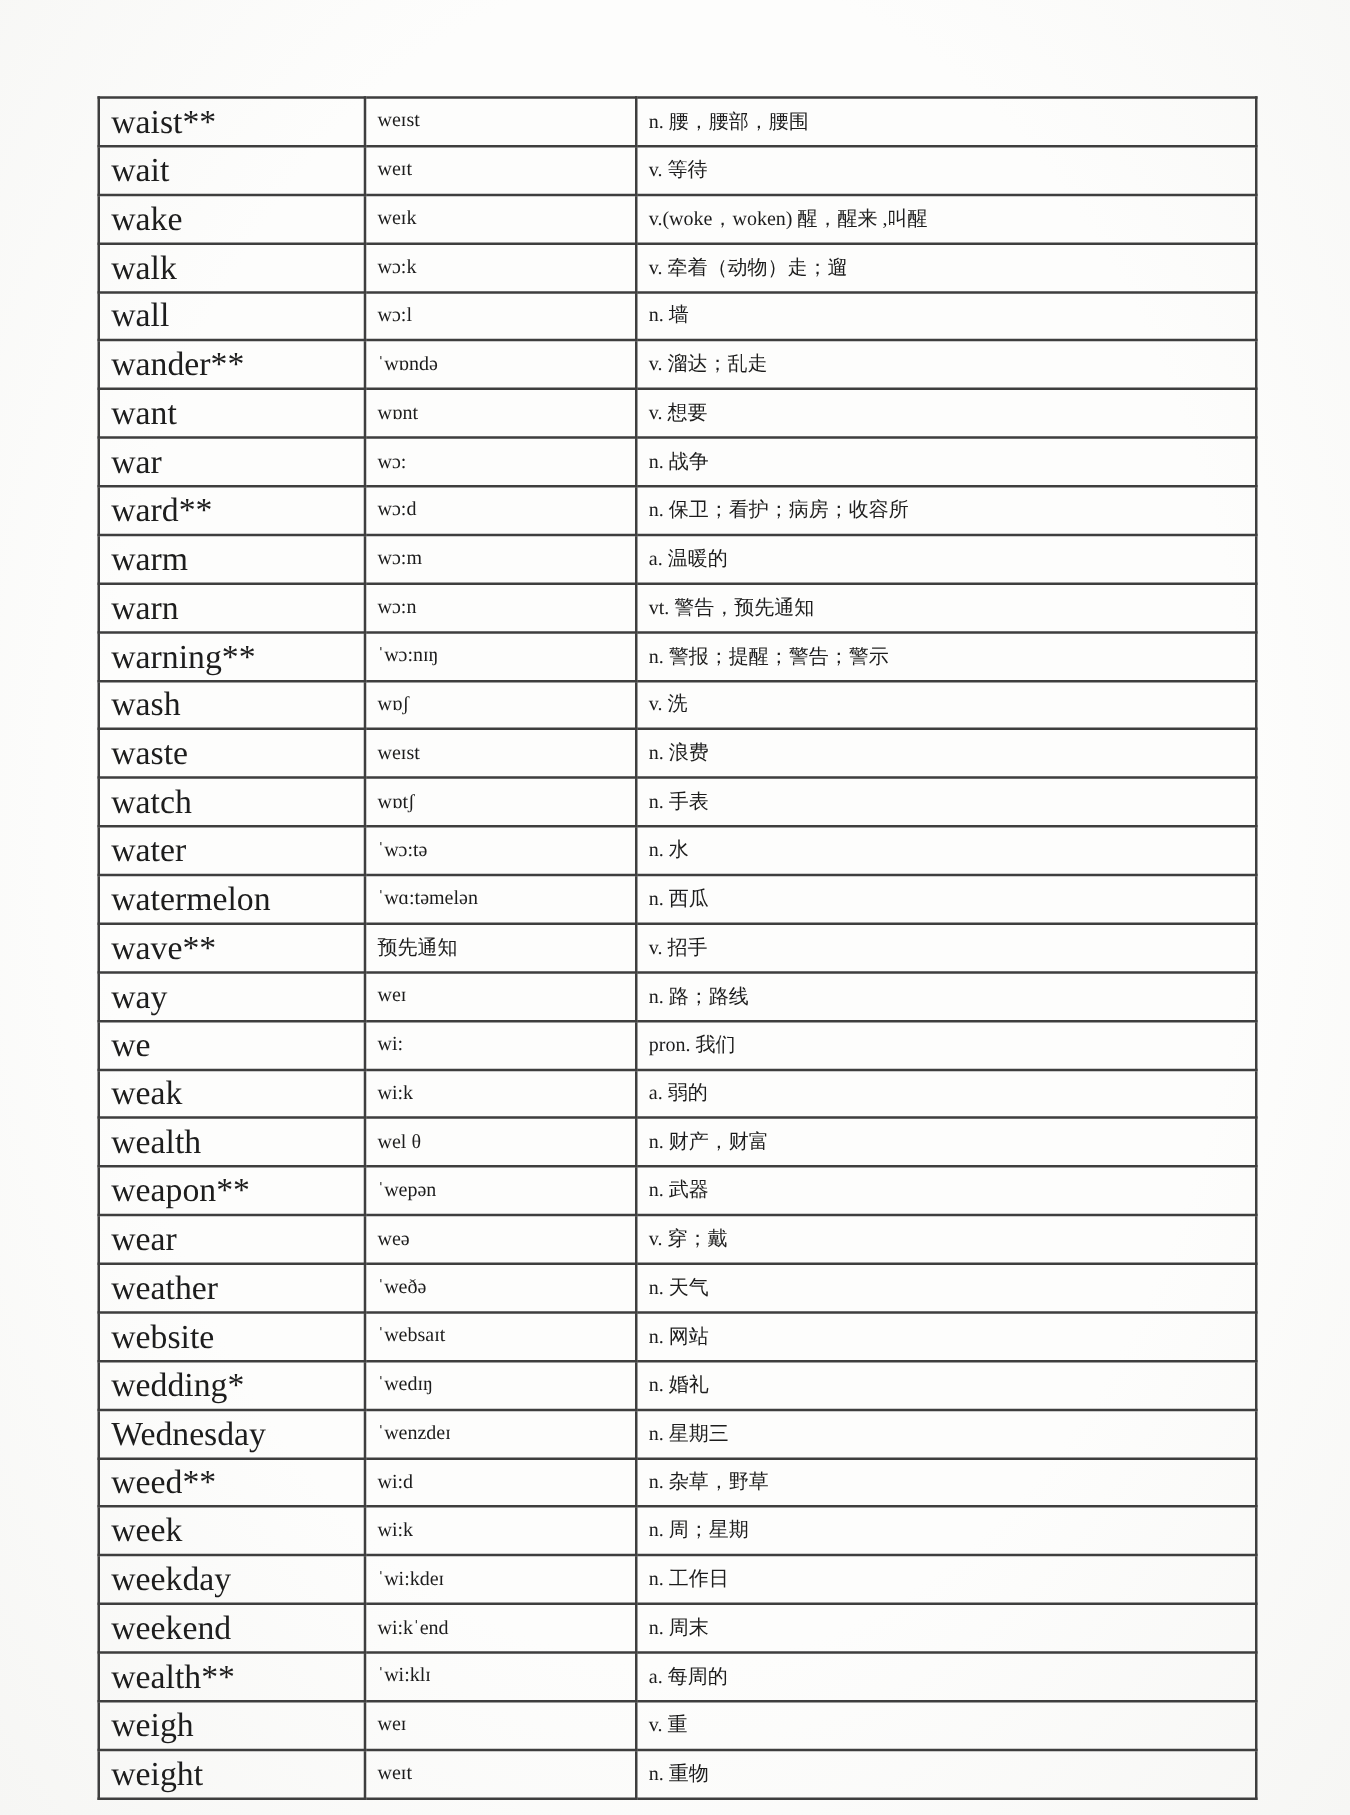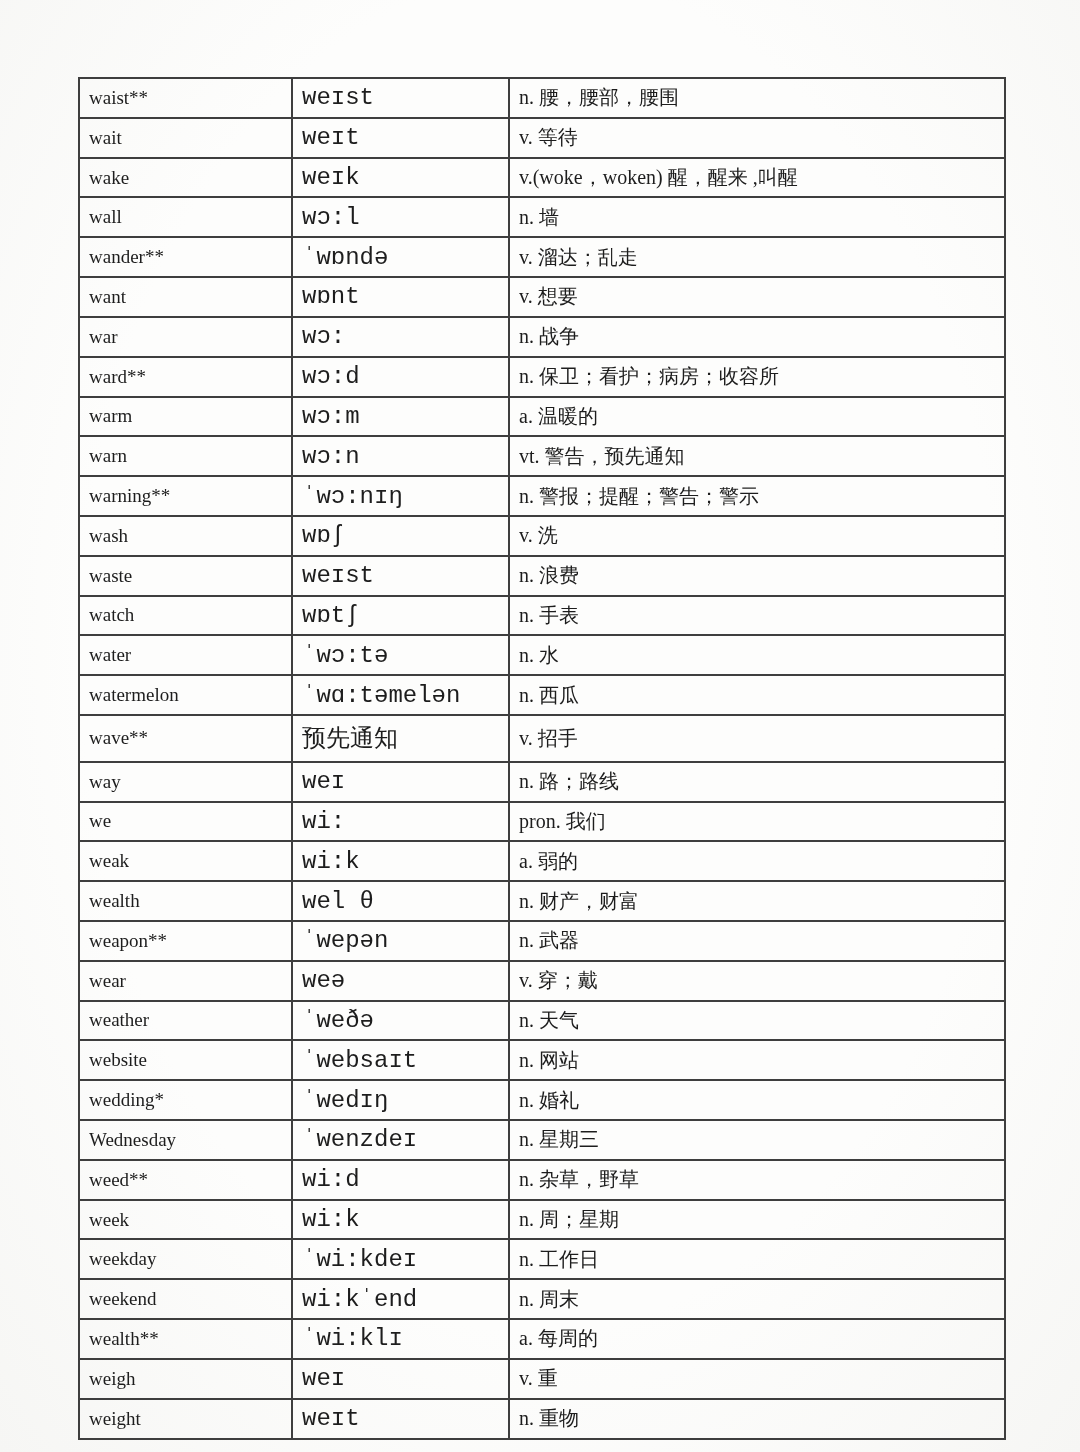--- a/index.html
+++ b/index.html
@@ -26,29 +26,29 @@
   table.vocab td {
     border: 2px solid #3e3e3e;
     vertical-align: middle;
     white-space: nowrap;
     overflow: hidden;
     padding: 0 4px 0 9px;
     color: #1d1d1d;
   }
   td.col-word {
     font-family: "Liberation Serif", "DejaVu Serif", serif;
-    font-size: 19px;
+    font-size: 27px;
   }
   td.col-ipa {
-    font-family: Liberation Mono, monospace;
-    font-size: 24px;
+    font-family: Liberation Serif, serif;
+    font-size: 16px;
   }
   td.col-def {
     font-family: "Liberation Serif", "DejaVu Serif", serif;
-    font-size: 20px;
+    font-size: 16px;
   }
 </style>
 </head>
 <body>
 
 <div class="page">
   <table class="vocab">
     <colgroup>
       <col style="width:213px">
       <col style="width:217px">
@@ -66,20 +66,25 @@
     <td class="col-ipa">weɪt</td>
     <td class="col-def">v. 等待</td>
   </tr>
 
   <tr>
     <td class="col-word">wake</td>
     <td class="col-ipa">weɪk</td>
     <td class="col-def">v.(woke，woken) 醒，醒来 ,叫醒</td>
   </tr>
 
+  <tr>
+    <td class="col-word">walk</td>
+    <td class="col-ipa">wɔ:k</td>
+    <td class="col-def">v. 牵着（动物）走；遛</td>
+  </tr>
 
   <tr>
     <td class="col-word">wall</td>
     <td class="col-ipa">wɔ:l</td>
     <td class="col-def">n. 墙</td>
   </tr>
 
 
   <tr>
     <td class="col-word">wander**</td>

